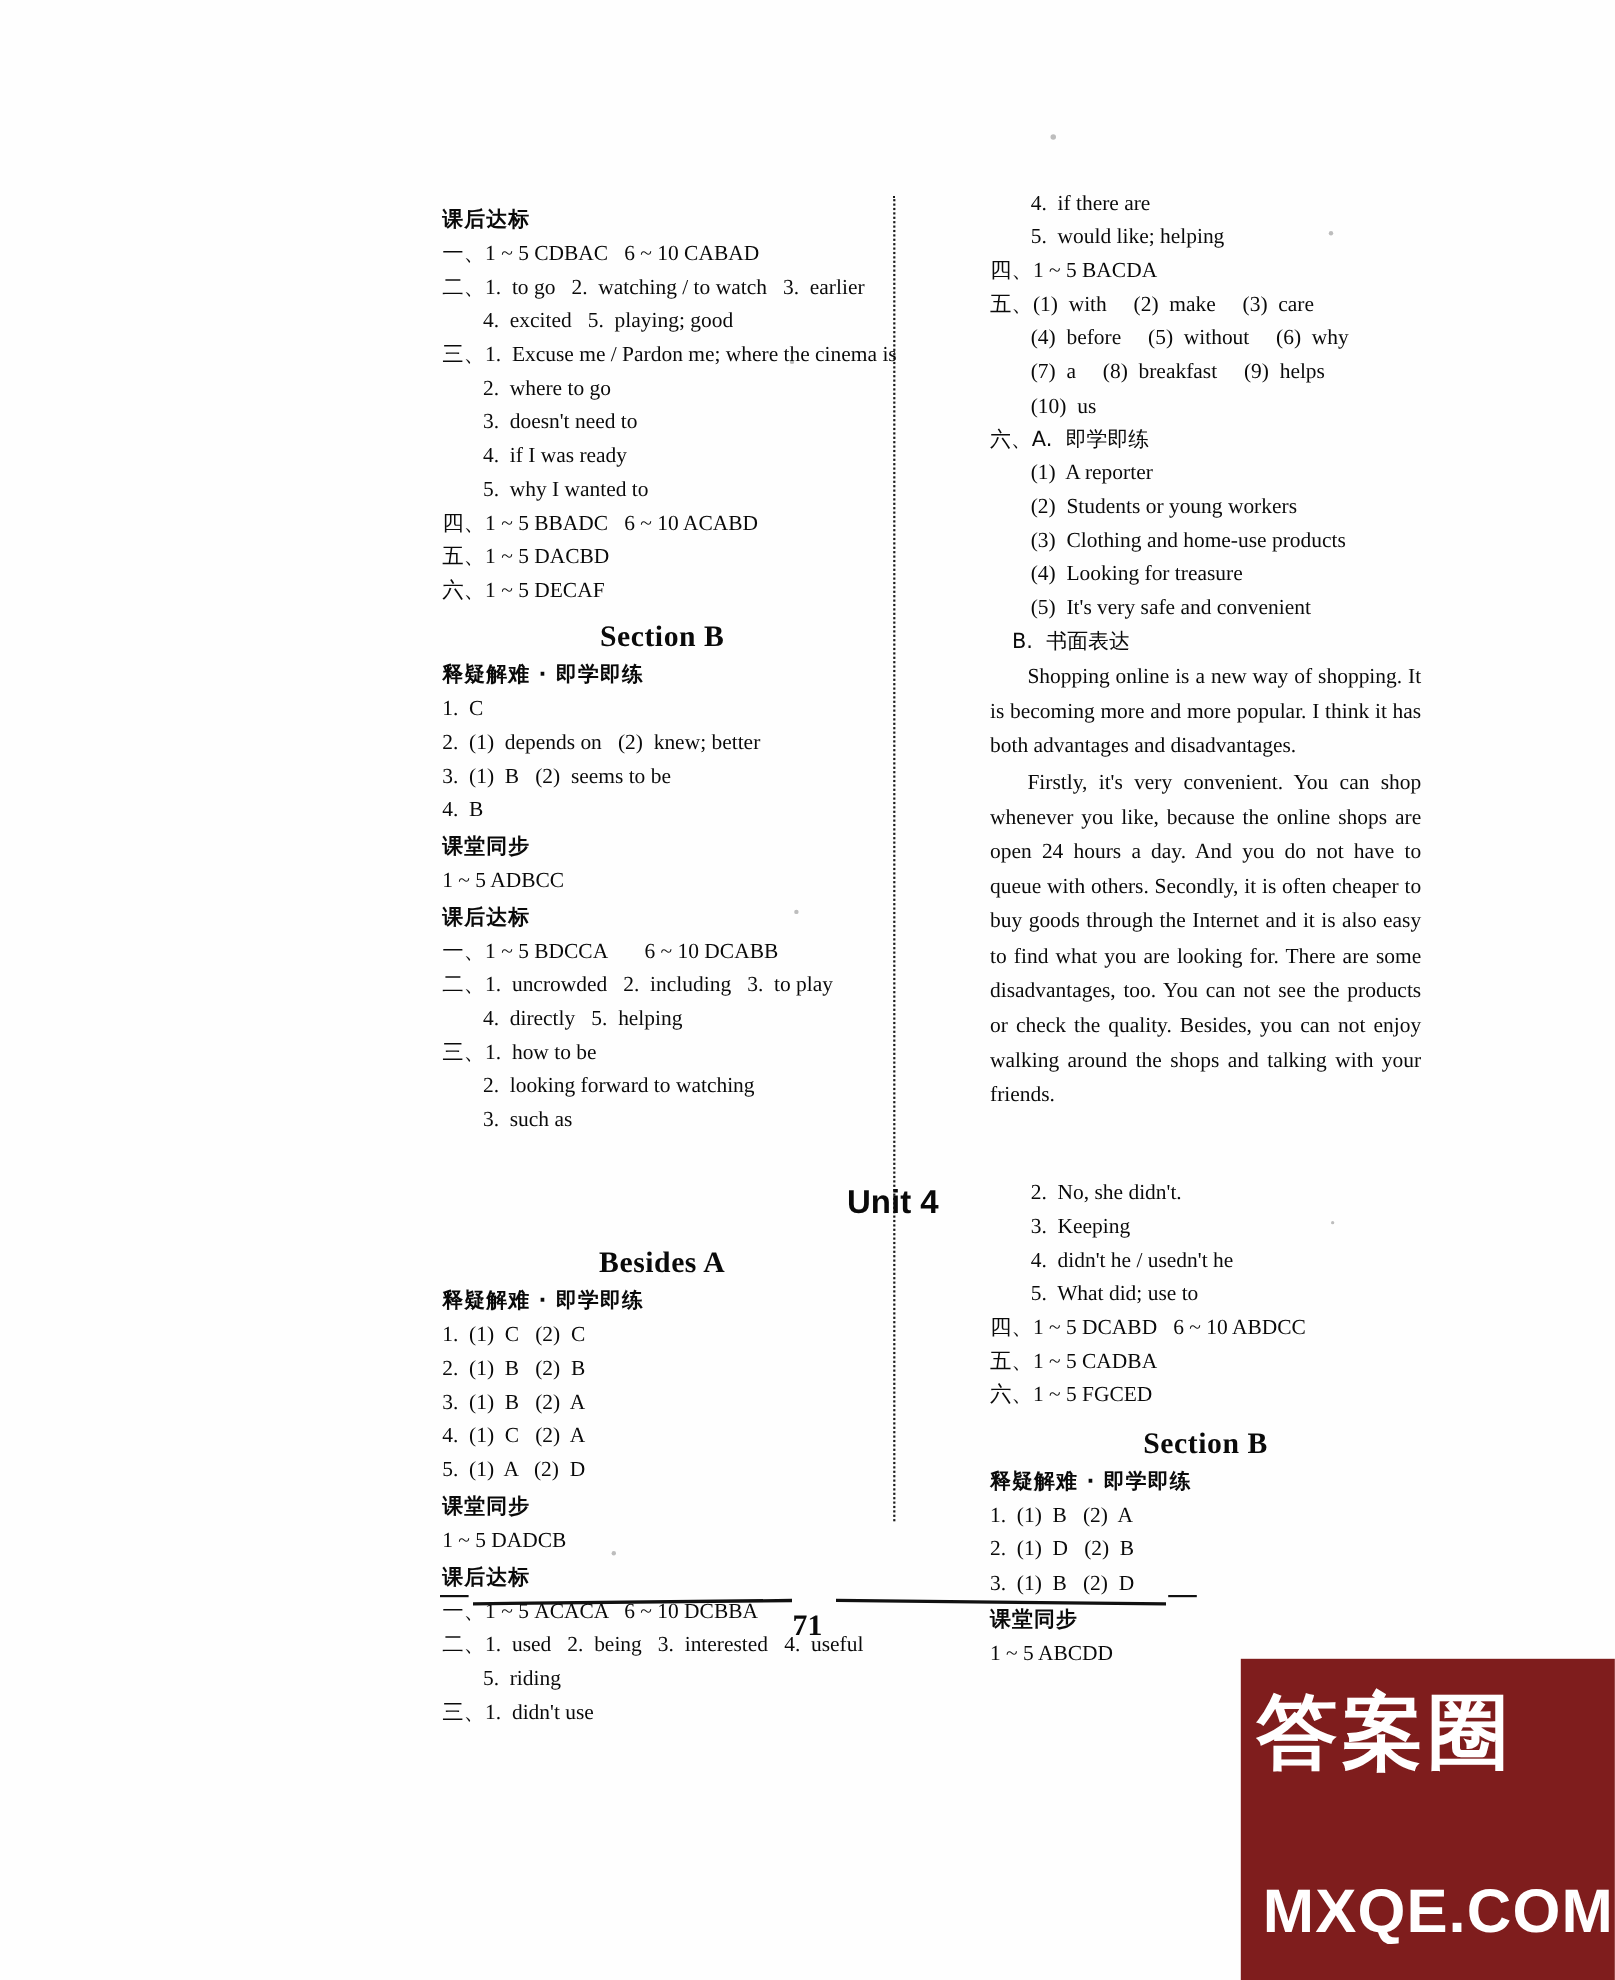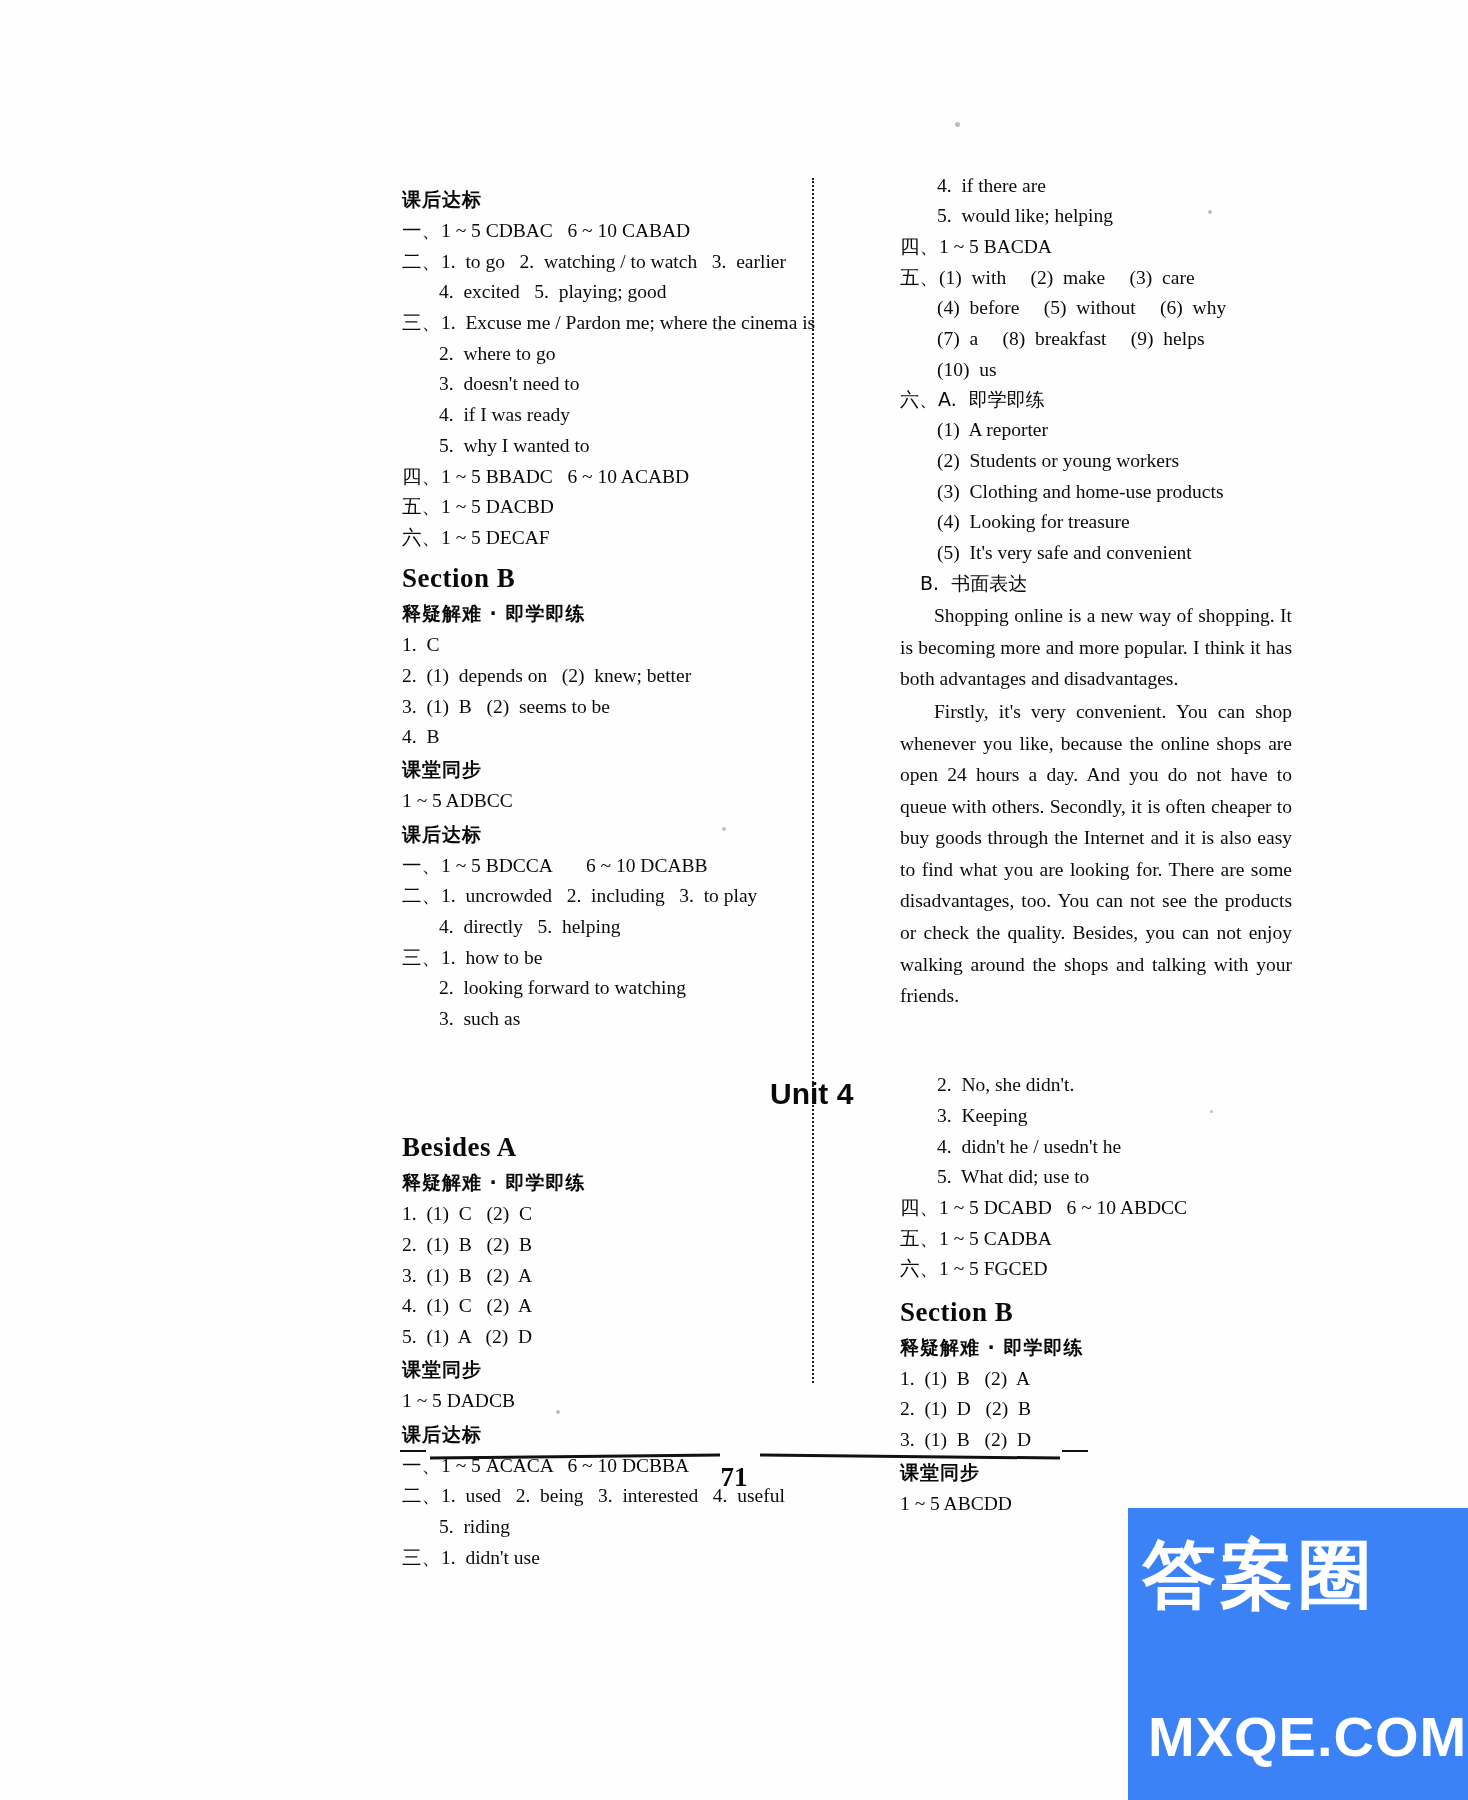--- a/index.html
+++ b/index.html
@@ -28,20 +28,21 @@
   .col-right{left:900px;width:392px;}
 
   .divider{
     position:absolute;
     left:812px;top:178px;
     width:0;height:1205px;
     border-left:2px dotted #1a1a1a;
   }
 
   .section-head{
+    text-align:center;
     font-weight:bold;
     font-size:27px;
     letter-spacing:.5px;
     margin:10px 0 6px 0;
     font-family:"Liberation Serif", serif;
   }
   .unit-head{
     position:absolute;
     left:770px;top:1077px;
     font-family:"Liberation Sans", sans-serif;
@@ -98,21 +99,21 @@
     position:absolute;top:1450px;left:400px;width:26px;height:2px;background:#111;
   }
   .rule-far-right{
     position:absolute;top:1450px;left:1062px;width:26px;height:2px;background:#111;
   }
 
   .watermark{
     position:absolute;
     left:1128px;top:1508px;
     width:340px;height:292px;
-    background:#3b82f6;
+    background:#7f1d1d;
     color:#fff;
     overflow:hidden;
   }
   .wm-cn{
     position:absolute;left:14px;top:18px;
     font-family:"DejaVu Sans", sans-serif;
     font-weight:bold;
     font-size:74px;
     letter-spacing:4px;
     color:#ffffff;

